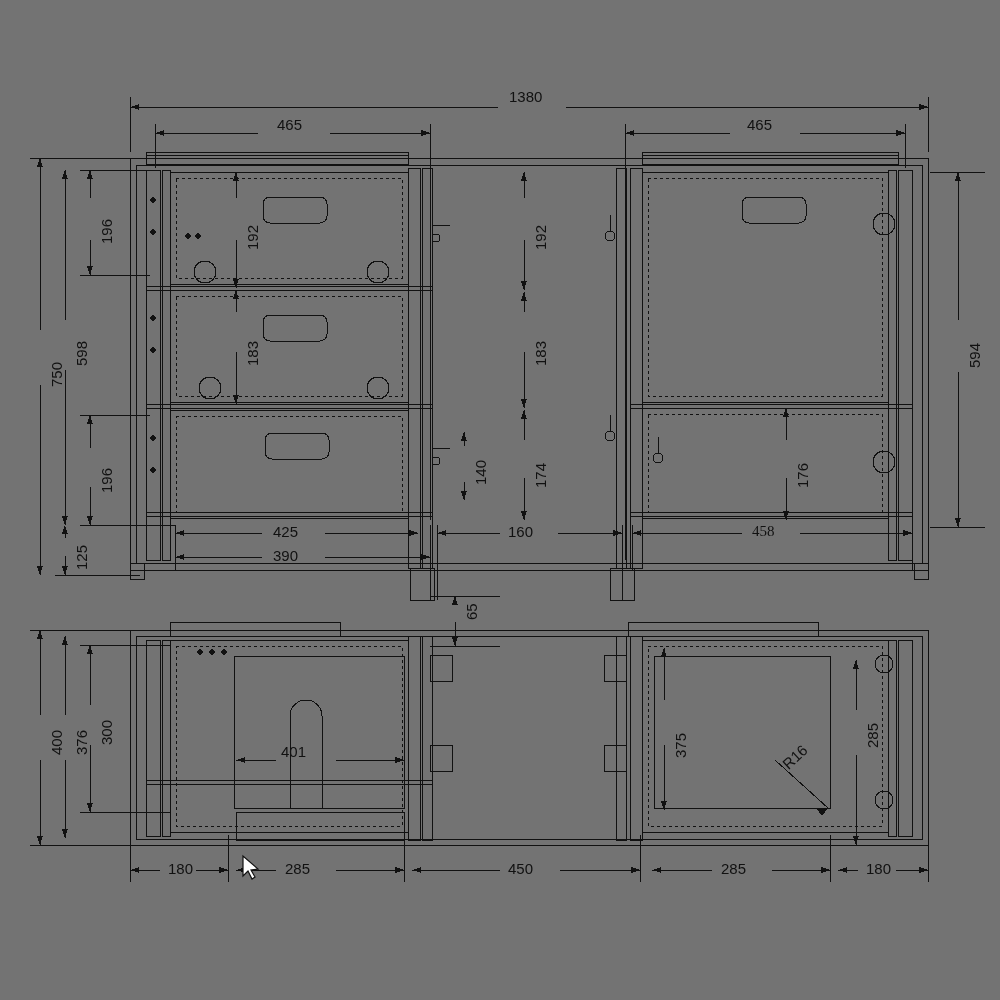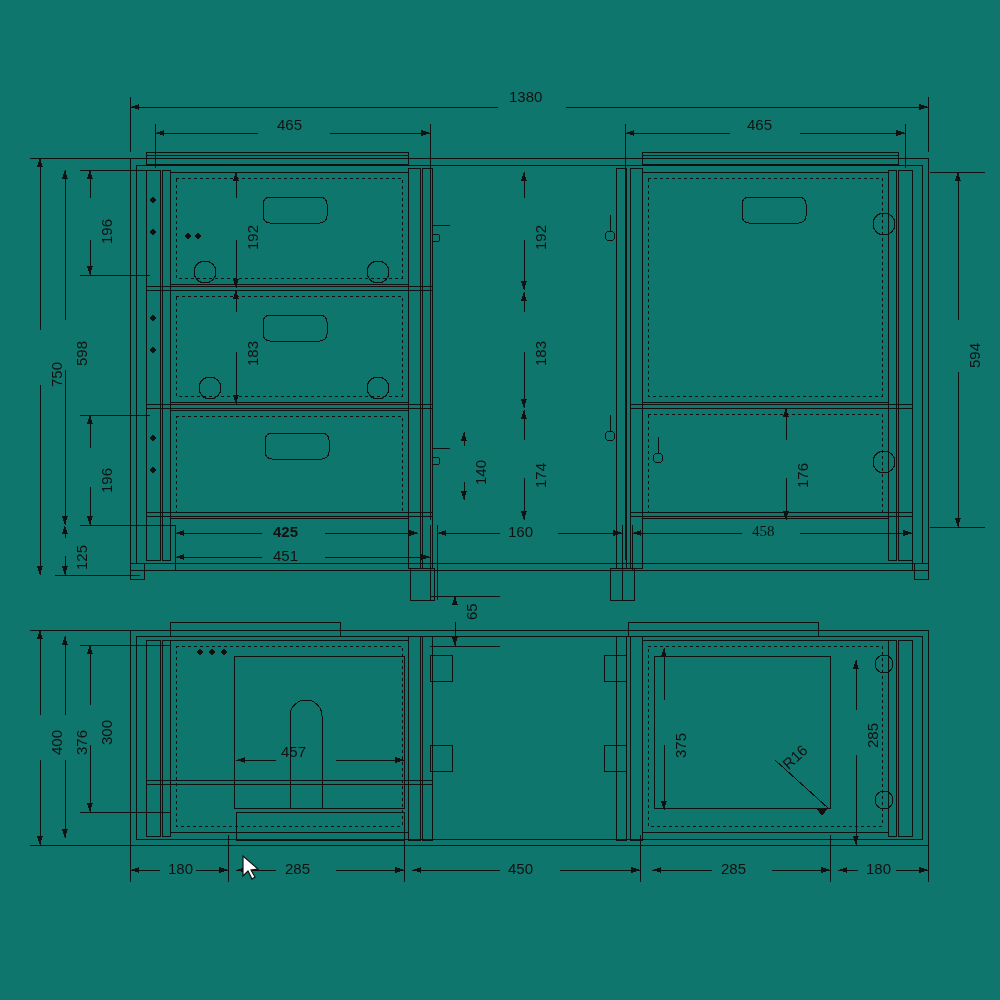--- a/index.html
+++ b/index.html
@@ -1,17 +1,17 @@
 <!DOCTYPE html>
 <html><head>
 <meta charset="utf-8">
 <style>
   html,body{margin:0;padding:0;background:#ffffff;}
   body{width:1000px;height:1000px;font-family:"Liberation Sans",sans-serif;color:#111;}
-  #stage{position:relative;width:1000px;height:1000px;overflow:hidden;background:#0f766e;}
+  #stage{position:relative;width:1000px;height:1000px;overflow:hidden;background:#737373;}
   svg{position:absolute;left:0;top:0;}
   .lbl{position:absolute;font-family:"Liberation Sans",sans-serif;font-size:15px;color:#111;white-space:nowrap;}
   .lbl.rot{transform:rotate(-90deg);transform-origin:0 0;}
 </style>
 </head>
 <body>
 
 <div id="stage">
 <svg width="1000" height="1000" viewBox="0 0 1000 1000">
   <g stroke="#111" fill="none" stroke-width="1" shape-rendering="crispEdges">
@@ -341,31 +341,31 @@
 <div class="lbl rot" style="left:244px;top:366px;">183</div>
 
 <div class="lbl rot" style="left:532px;top:250px;">192</div>
 <div class="lbl rot" style="left:532px;top:366px;">183</div>
 <div class="lbl rot" style="left:532px;top:488px;">174</div>
 
 <div class="lbl rot" style="left:472px;top:485px;">140</div>
 <div class="lbl rot" style="left:794px;top:488px;">176</div>
 <div class="lbl rot" style="left:966px;top:368px;">594</div>
 
-<div class="lbl" style="left:273px;top:523px;font-weight:bold;">425</div>
-<div class="lbl" style="left:273px;top:547px;">451</div>
+<div class="lbl" style="left:273px;top:523px;">425</div>
+<div class="lbl" style="left:273px;top:547px;">390</div>
 <div class="lbl" style="left:508px;top:523px;">160</div>
 <div class="lbl" style="left:752px;top:523px;font-family:Liberation Serif, serif;">458</div>
 <div class="lbl rot" style="left:463px;top:620px;">65</div>
 
 <div class="lbl rot" style="left:48px;top:755px;">400</div>
 <div class="lbl rot" style="left:73px;top:755px;">376</div>
 <div class="lbl rot" style="left:98px;top:745px;">300</div>
 
-<div class="lbl" style="left:281px;top:743px;">457</div>
+<div class="lbl" style="left:281px;top:743px;">401</div>
 <div class="lbl rot" style="left:672px;top:758px;">375</div>
 <div class="lbl rot" style="left:864px;top:748px;">285</div>
 <div class="lbl" style="left:779px;top:760px;transform:rotate(-43deg);transform-origin:0 0;">R16</div>
 
 <div class="lbl" style="left:168px;top:860px;">180</div>
 <div class="lbl" style="left:285px;top:860px;">285</div>
 <div class="lbl" style="left:508px;top:860px;">450</div>
 <div class="lbl" style="left:721px;top:860px;">285</div>
 <div class="lbl" style="left:866px;top:860px;">180</div>
 </div>

